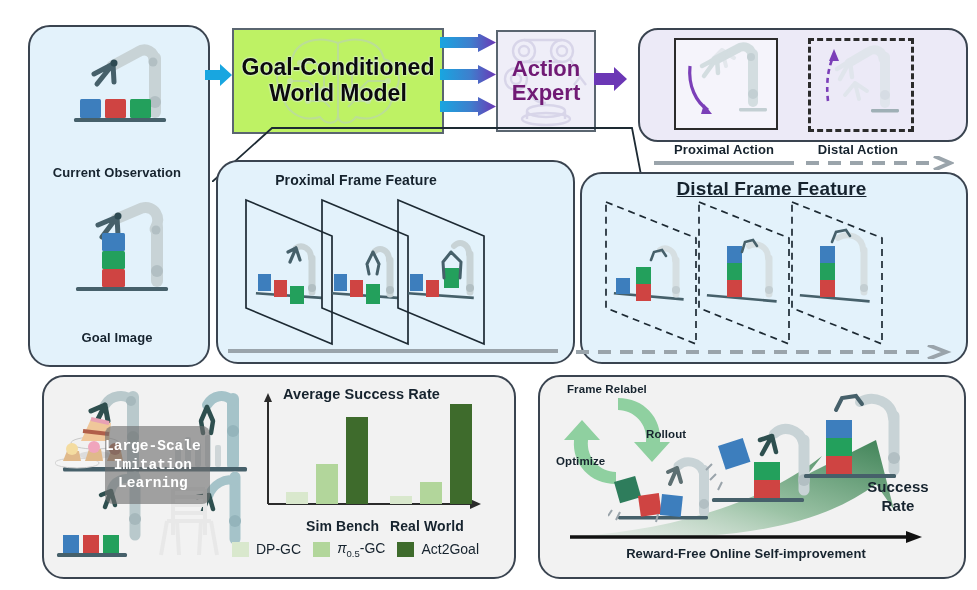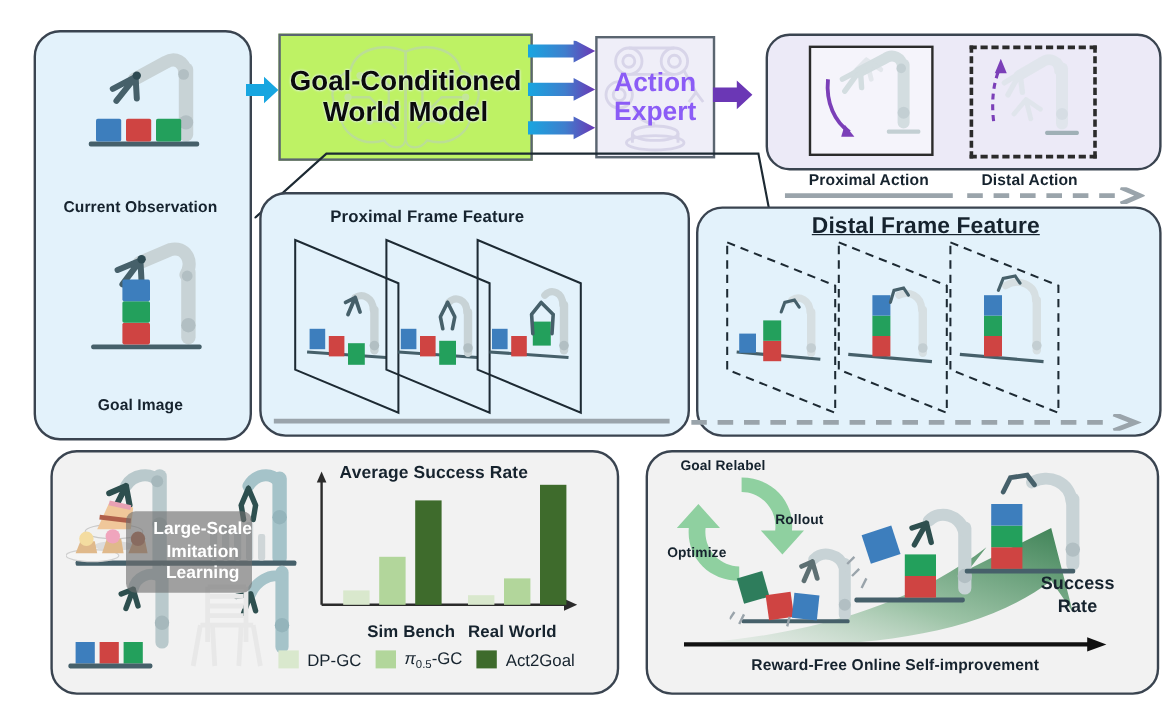--- a/index.html
+++ b/index.html
@@ -31,21 +31,21 @@
 
   .legend-swatch{display:inline-block;width:17px;height:15px;vertical-align:-2px;}
 
   .ttl-wm{
     font-size:23px;font-weight:bold;line-height:1.12;text-align:center;
     color:#0b0b0b;position:relative;z-index:3;
     text-shadow:0 0 2px #eaf4fb,0 0 2px #eaf4fb;
   }
   .ttl-ae{
     font-size:22px;font-weight:bold;line-height:1.1;text-align:center;
-    color:#8b5cf6;position:relative;z-index:3;
+    color:#701a75;position:relative;z-index:3;
   }
   .cap13{font-size:13px;font-weight:bold;text-align:center;}
 </style>
 </head>
 <body>
 
 <div class="abs panel-blue" style="left:28px;top:25px;width:178px;height:338px;"></div>
 
 <div class="abs" style="left:50px;top:40px;width:135px;height:100px;">
   <svg width="135" height="100" viewBox="0 0 135 100">
@@ -355,22 +355,22 @@
     <path d="M112 136 L106 170 M156 136 L162 170 M122 136 L124 170 M146 136 L144 170"></path>
     <path d="M120 112 L148 112 M120 120 L148 120 M120 128 L148 128"></path>
   </g>
 
   <rect x="8" y="150" width="16" height="18" fill="#3d7ebd"></rect>
   <rect x="28" y="150" width="16" height="18" fill="#cf4442"></rect>
   <rect x="48" y="150" width="16" height="18" fill="#23a05c"></rect>
   <rect x="2" y="168" width="70" height="4" rx="1.5" fill="#46606a"></rect>
 </svg>
 
-<div class="abs" style="left:105px;top:426px;width:105px;height:68px;background:rgba(110,110,110,.62);border-radius:8px;
-            display:flex;flex-direction:column;align-items:flex-end;justify-content:center;">
+<div class="abs" style="left:105px;top:426px;width:105px;height:78px;background:rgba(110,110,110,.62);border-radius:8px;
+            display:flex;flex-direction:column;align-items:flex-start;justify-content:center;font-family:Liberation Mono, monospace;">
   <div style="color:#ffffff;font-size:14.5px;font-weight:bold;line-height:1.28;text-align:center;">
     <span>Large-Scale</span><br>
     <span>Imitation</span><br>
     <span>Learning</span>
   </div>
 </div>
 
 <div class="abs lbl" style="left:283px;top:386px;font-size:14.5px;">Average Success Rate</div>
 
 <div class="abs" style="left:262px;top:392px;width:230px;height:120px;">
@@ -407,21 +407,21 @@
 </div>
 
 <div class="abs panel-gray" style="left:538px;top:375px;width:424px;height:200px;"></div>
 
 <svg class="abs" style="left:558px;top:390px;" width="120" height="102" viewBox="0 0 120 102">
   <g fill="#8fd0a0">
     <path d="M60 8 C86 8 104 28 102 52 L112 52 L94 72 L76 52 L88 52 C90 34 76 20 60 20 Z"></path>
     <path d="M58 94 C32 94 14 74 16 50 L6 50 L24 30 L42 50 L30 50 C28 68 42 82 58 82 Z"></path>
   </g>
 </svg>
-<div class="abs lbl" style="left:567px;top:383px;font-size:11.5px;">Goal Relabel</div>
+<div class="abs lbl" style="left:567px;top:383px;font-size:11.5px;">Frame Relabel</div>
 <div class="abs lbl" style="left:646px;top:428px;font-size:11.5px;">Rollout</div>
 <div class="abs lbl" style="left:556px;top:455px;font-size:11.5px;">Optimize</div>
 
 <svg class="abs" style="left:576px;top:432px;" width="345" height="110" viewBox="0 0 345 110">
   <defs>
     <linearGradient id="gg" x1="0" y1="1" x2="1" y2="0">
       <stop offset="0%" stop-color="#dfe8e1" stop-opacity=".45"></stop>
       <stop offset="45%" stop-color="#9cc3a6"></stop>
       <stop offset="100%" stop-color="#3e8256"></stop>
     </linearGradient>

